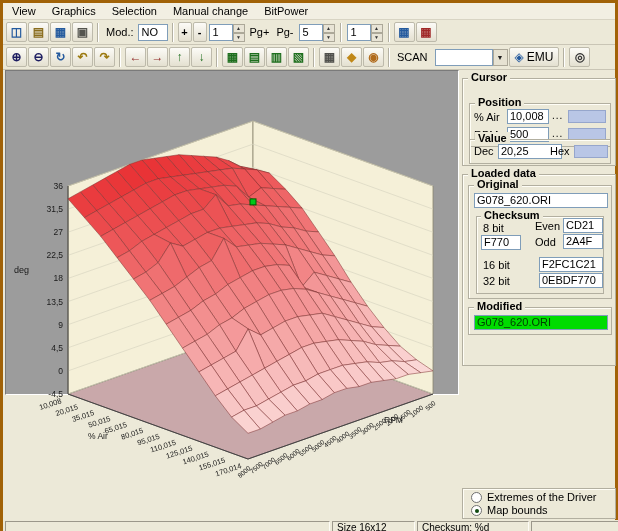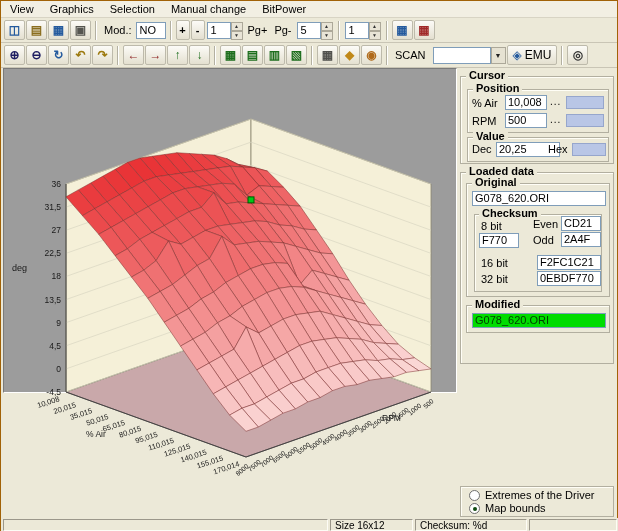--- a/index.html
+++ b/index.html
@@ -1,18 +1,18 @@
 <!DOCTYPE html>
 <html><head>
 <meta charset="utf-8">
 <style>
   *{box-sizing:border-box;margin:0;padding:0}
   html,body{width:618px;height:531px;overflow:hidden}
   body{font-family:"Liberation Sans",sans-serif;font-size:11px;color:#000;background:#ece9d8;position:relative}
-  .app{position:absolute;width:618px;height:531px;border:1px solid #a16207;background:#ece9d8}
+  .app{position:absolute;width:618px;height:531px;border:3px solid #a16207;background:#ece9d8}
   .menubar{height:17px;display:flex;align-items:center;background:#f2efe3;border-bottom:1px solid #d8d4c4;padding-left:1px}
   .menu-item{padding:1px 8px 2px 8px;cursor:default}
   .toolbar{height:25px;display:flex;align-items:center;background:#ece9d8;border-bottom:1px solid #c9c5b5;padding:0 3px;gap:1px}
   .tbtn{width:21px;height:20px;display:flex;align-items:center;justify-content:center;font-size:12px;font-weight:bold;background:linear-gradient(#fcfbf7,#e4e0d0);border:1px solid #bdbaab;border-radius:2px;cursor:default}
   .tbtn.small{width:14px;font-size:11px}
   .tbtn.emu{width:auto;padding:0 5px;gap:3px;font-weight:normal}
   .tsep{width:2px;height:19px;border-left:1px solid #b3b0a1;border-right:1px solid #ffffff;margin:0 3px}
   .tlabel{padding:0 3px;white-space:nowrap}
   .tfield{height:17px;background:#fff;border:1px solid #7f9db9;display:flex;align-items:center;padding:0 3px;font-size:11px}
   .spin{display:flex;margin:0 1px}
@@ -362,21 +362,21 @@
             <text x="378" y="352" font-size="8.5" fill="#1a1a1a" font-family="&quot;Liberation Sans&quot;,sans-serif">RPM</text>
           </g>
           <rect x="244" y="127.88888888888891" width="6" height="6" fill="#00c818" stroke="#005a00"></rect>
         </svg>
     </div>
 
     <div class="right-panel">
 
       <div class="gbox" style="left:2px;top:8px;width:154px;height:88px">
         <span class="gtitle">Cursor</span>
-        <div class="gbox" style="left:6px;top:12px;width:142px;height:44px">
+        <div class="gbox" style="left:6px;top:24px;width:142px;height:44px">
           <span class="gtitle">Position</span>
           <span class="flabel" style="left:4px;top:7px">% Air</span>
           <div class="field" style="left:37px;top:5px;width:42px">10,008</div>
           <div class="dots" style="left:82px;top:5px">...</div>
           <div class="bluebox" style="left:98px;top:6px;width:38px"></div>
           <span class="flabel" style="left:4px;top:25px">RPM</span>
           <div class="field" style="left:37px;top:23px;width:42px">500</div>
           <div class="dots" style="left:82px;top:23px">...</div>
           <div class="bluebox" style="left:98px;top:24px;width:38px"></div>
         </div>

